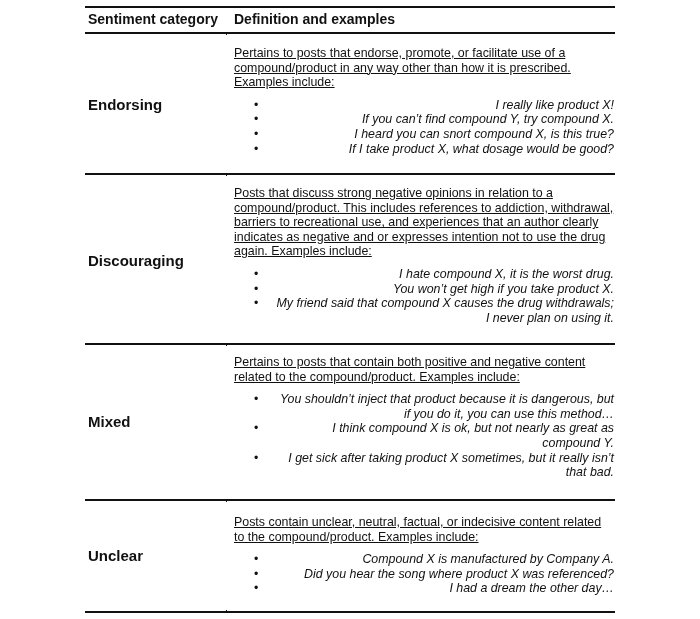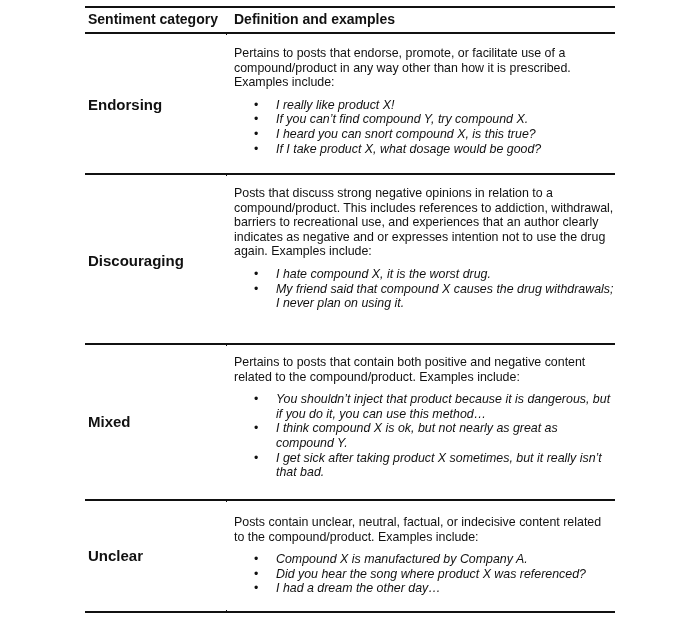--- a/index.html
+++ b/index.html
@@ -8,22 +8,22 @@
     .table { position: absolute; left: 85px; top: 6px; width: 530px; }
     .hline { position: absolute; left: 0; width: 530px; height: 1.5px; background: #111; }
     .tick { position: absolute; left: 141px; width: 1px; height: 3px; background: #111; }
     .hdr { position: absolute; top: 0; height: 26px; font-weight: bold; font-size: 14px;
            line-height: 26px; }
     .hdr.c1 { left: 3px; }
     .hdr.c2 { left: 149px; }
     .row { position: absolute; left: 0; width: 530px; }
     .cat { position: absolute; left: 3px; font-weight: bold; font-size: 15px; }
     .def { position: absolute; left: 149px; width: 380px; font-size: 12.4px; line-height: 14.6px; }
-    .def p { margin: 0; }
-    .def ul { margin: 8px 0 0 0; padding: 0 0 0 42px; list-style: none; }
+    .def p { margin: 0; text-decoration: underline; }
+    .def ul { margin: 8px 0 0 0; padding: 0 0 0 42px; list-style: none; text-align: right; }
     .def li { position: relative; font-style: italic; }
     .def li::before { content: "\2022"; position: absolute; left: -22px; font-style: normal; }
   </style>
 </head>
 <body>
 
 <div class="table">
   <div class="hline" style="top:0"></div>
   <div class="hdr c1">Sentiment category</div>
   <div class="hdr c2">Definition and examples</div>
@@ -44,20 +44,21 @@
   </div>
   <div class="hline" style="top:167px"></div>
   <div class="tick" style="top:167px"></div>
 
   <div class="row" style="top:168px;height:169px">
     <div class="cat" style="top:78px">Discouraging</div>
     <div class="def" style="top:12px">
       <p>Posts that discuss strong negative opinions in relation to a compound/product.  This includes references to addiction, withdrawal, barriers to recreational use, and experiences that an author clearly indicates as negative and or expresses intention not to use the drug again.  Examples include:</p>
       <ul>
         <li>I hate compound X, it is the worst drug.</li>
+        <li>You won’t get high if you take product X.</li>
         <li>My friend said that compound X causes the drug withdrawals; I never plan on using it.</li>
       </ul>
     </div>
   </div>
   <div class="hline" style="top:337px"></div>
   <div class="tick" style="top:337px"></div>
 
   <div class="row" style="top:338px;height:155px">
     <div class="cat" style="top:69px">Mixed</div>
     <div class="def" style="top:11px">

